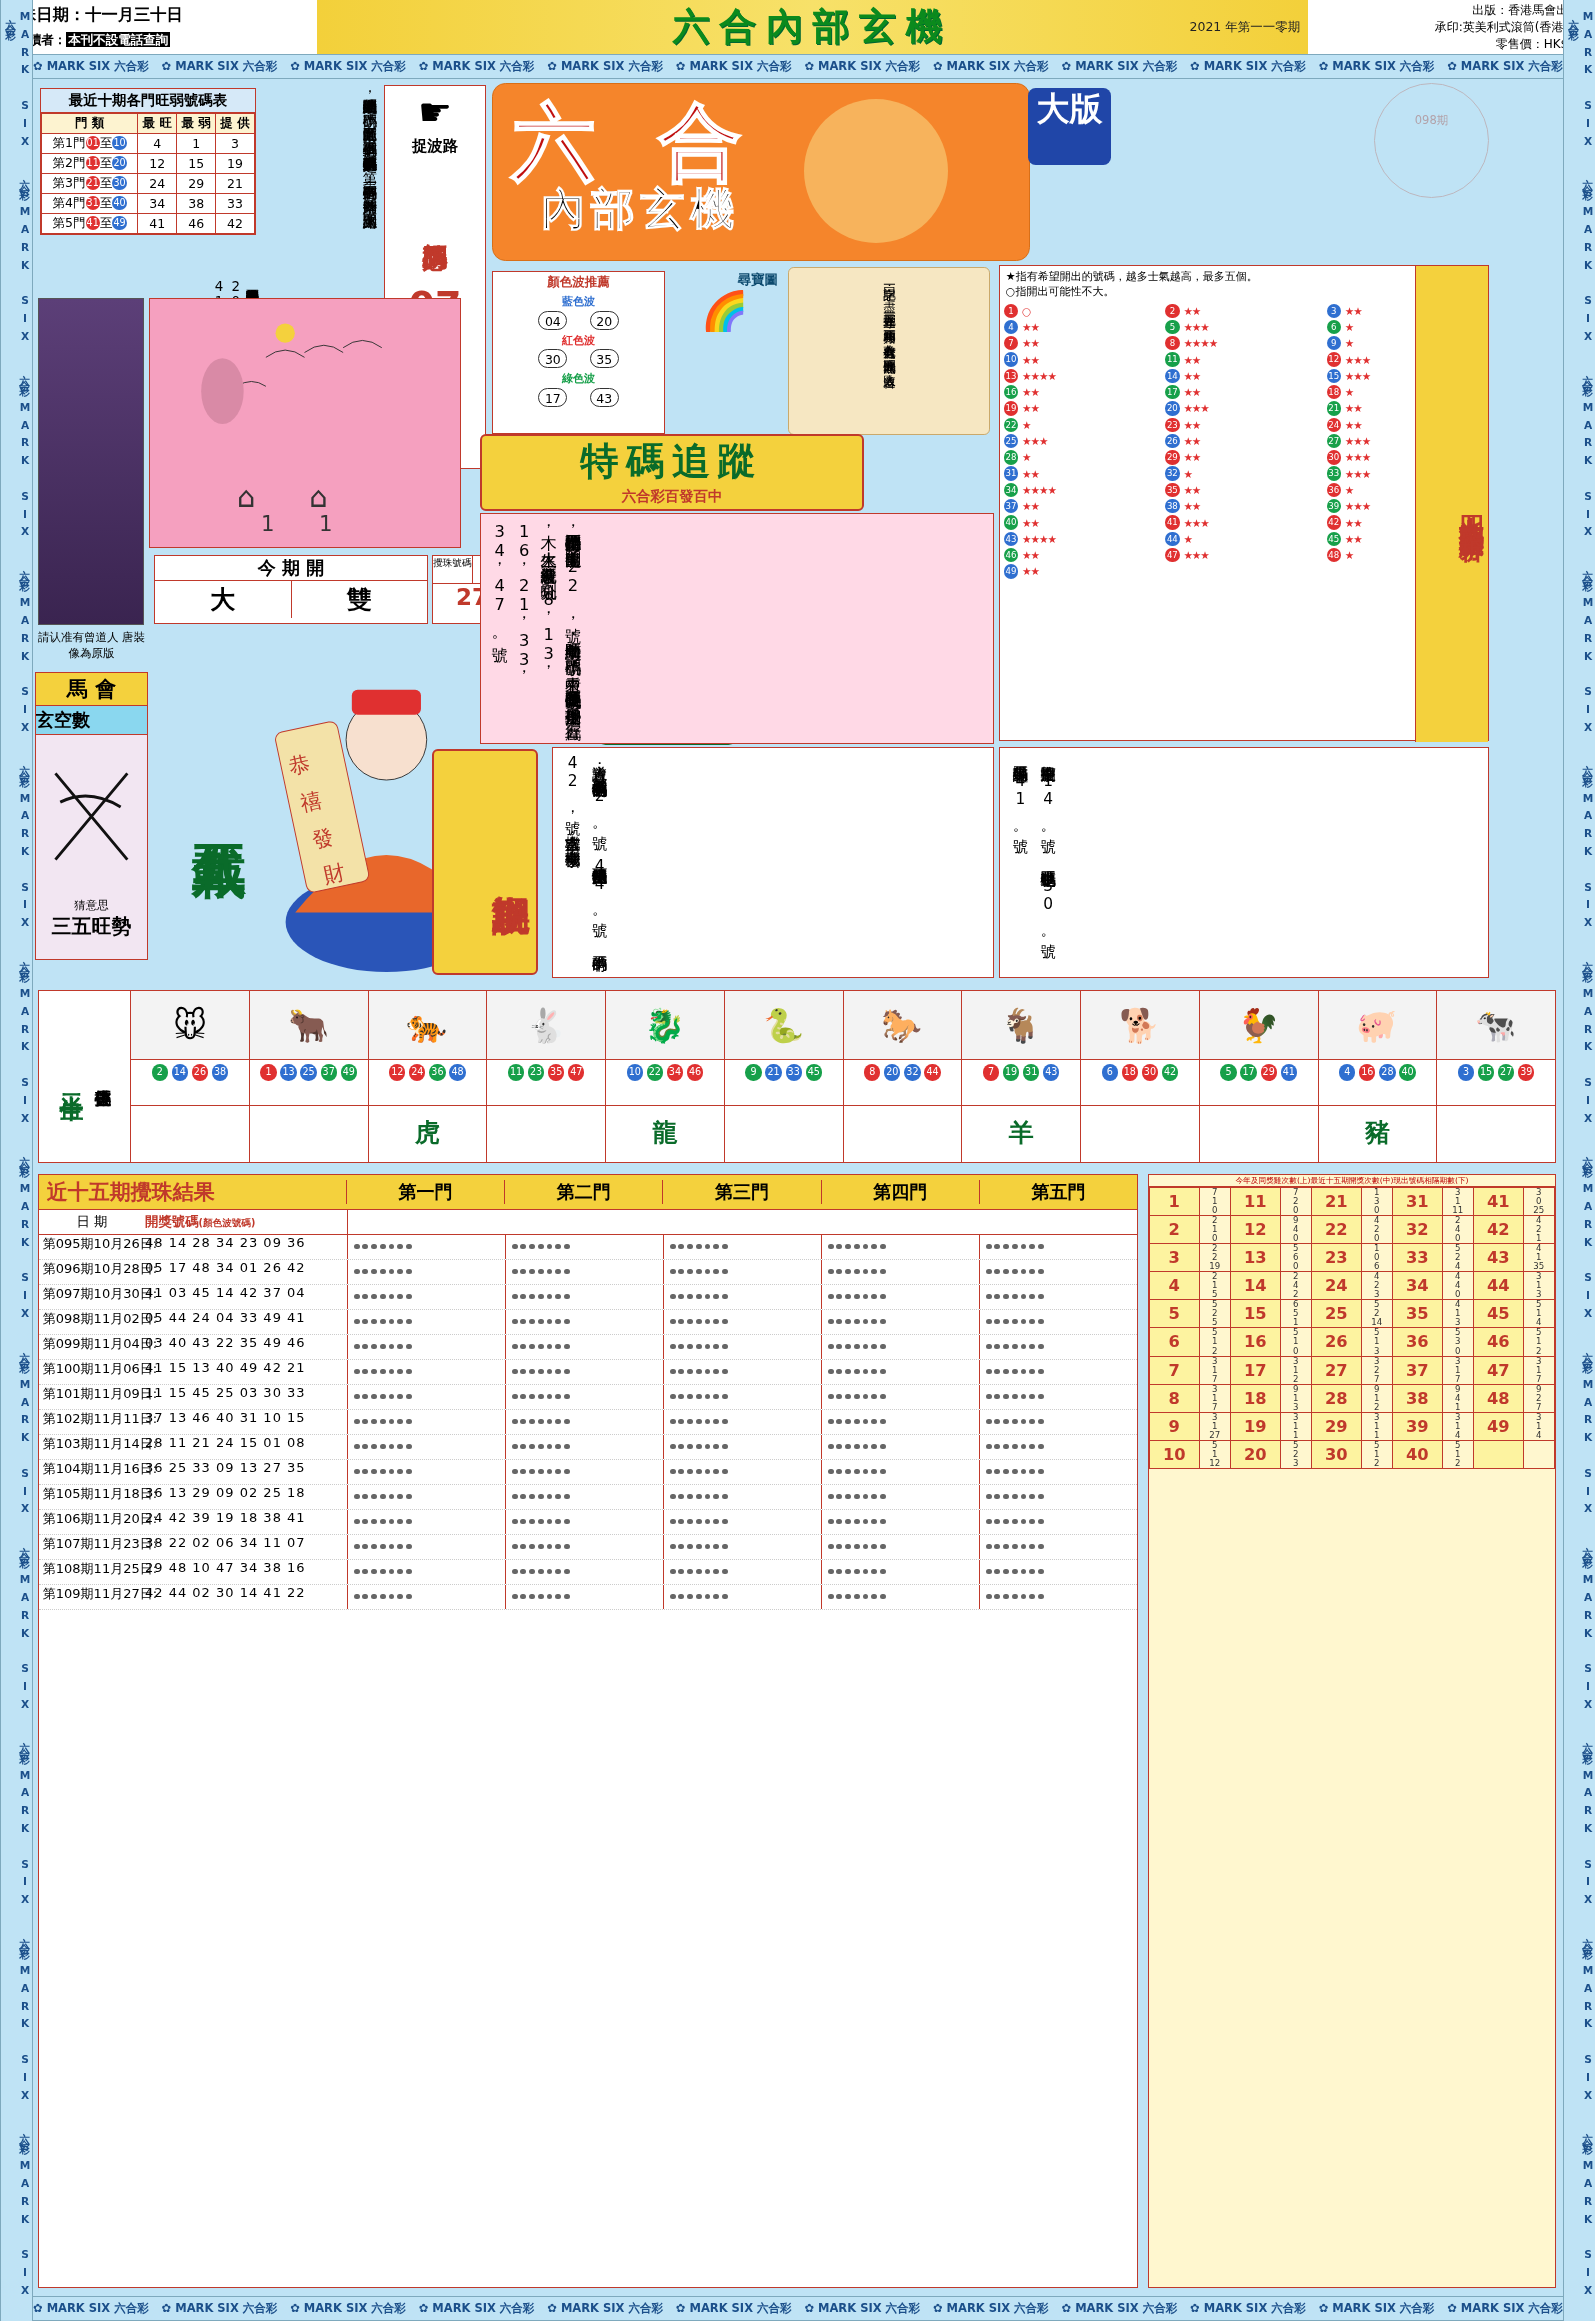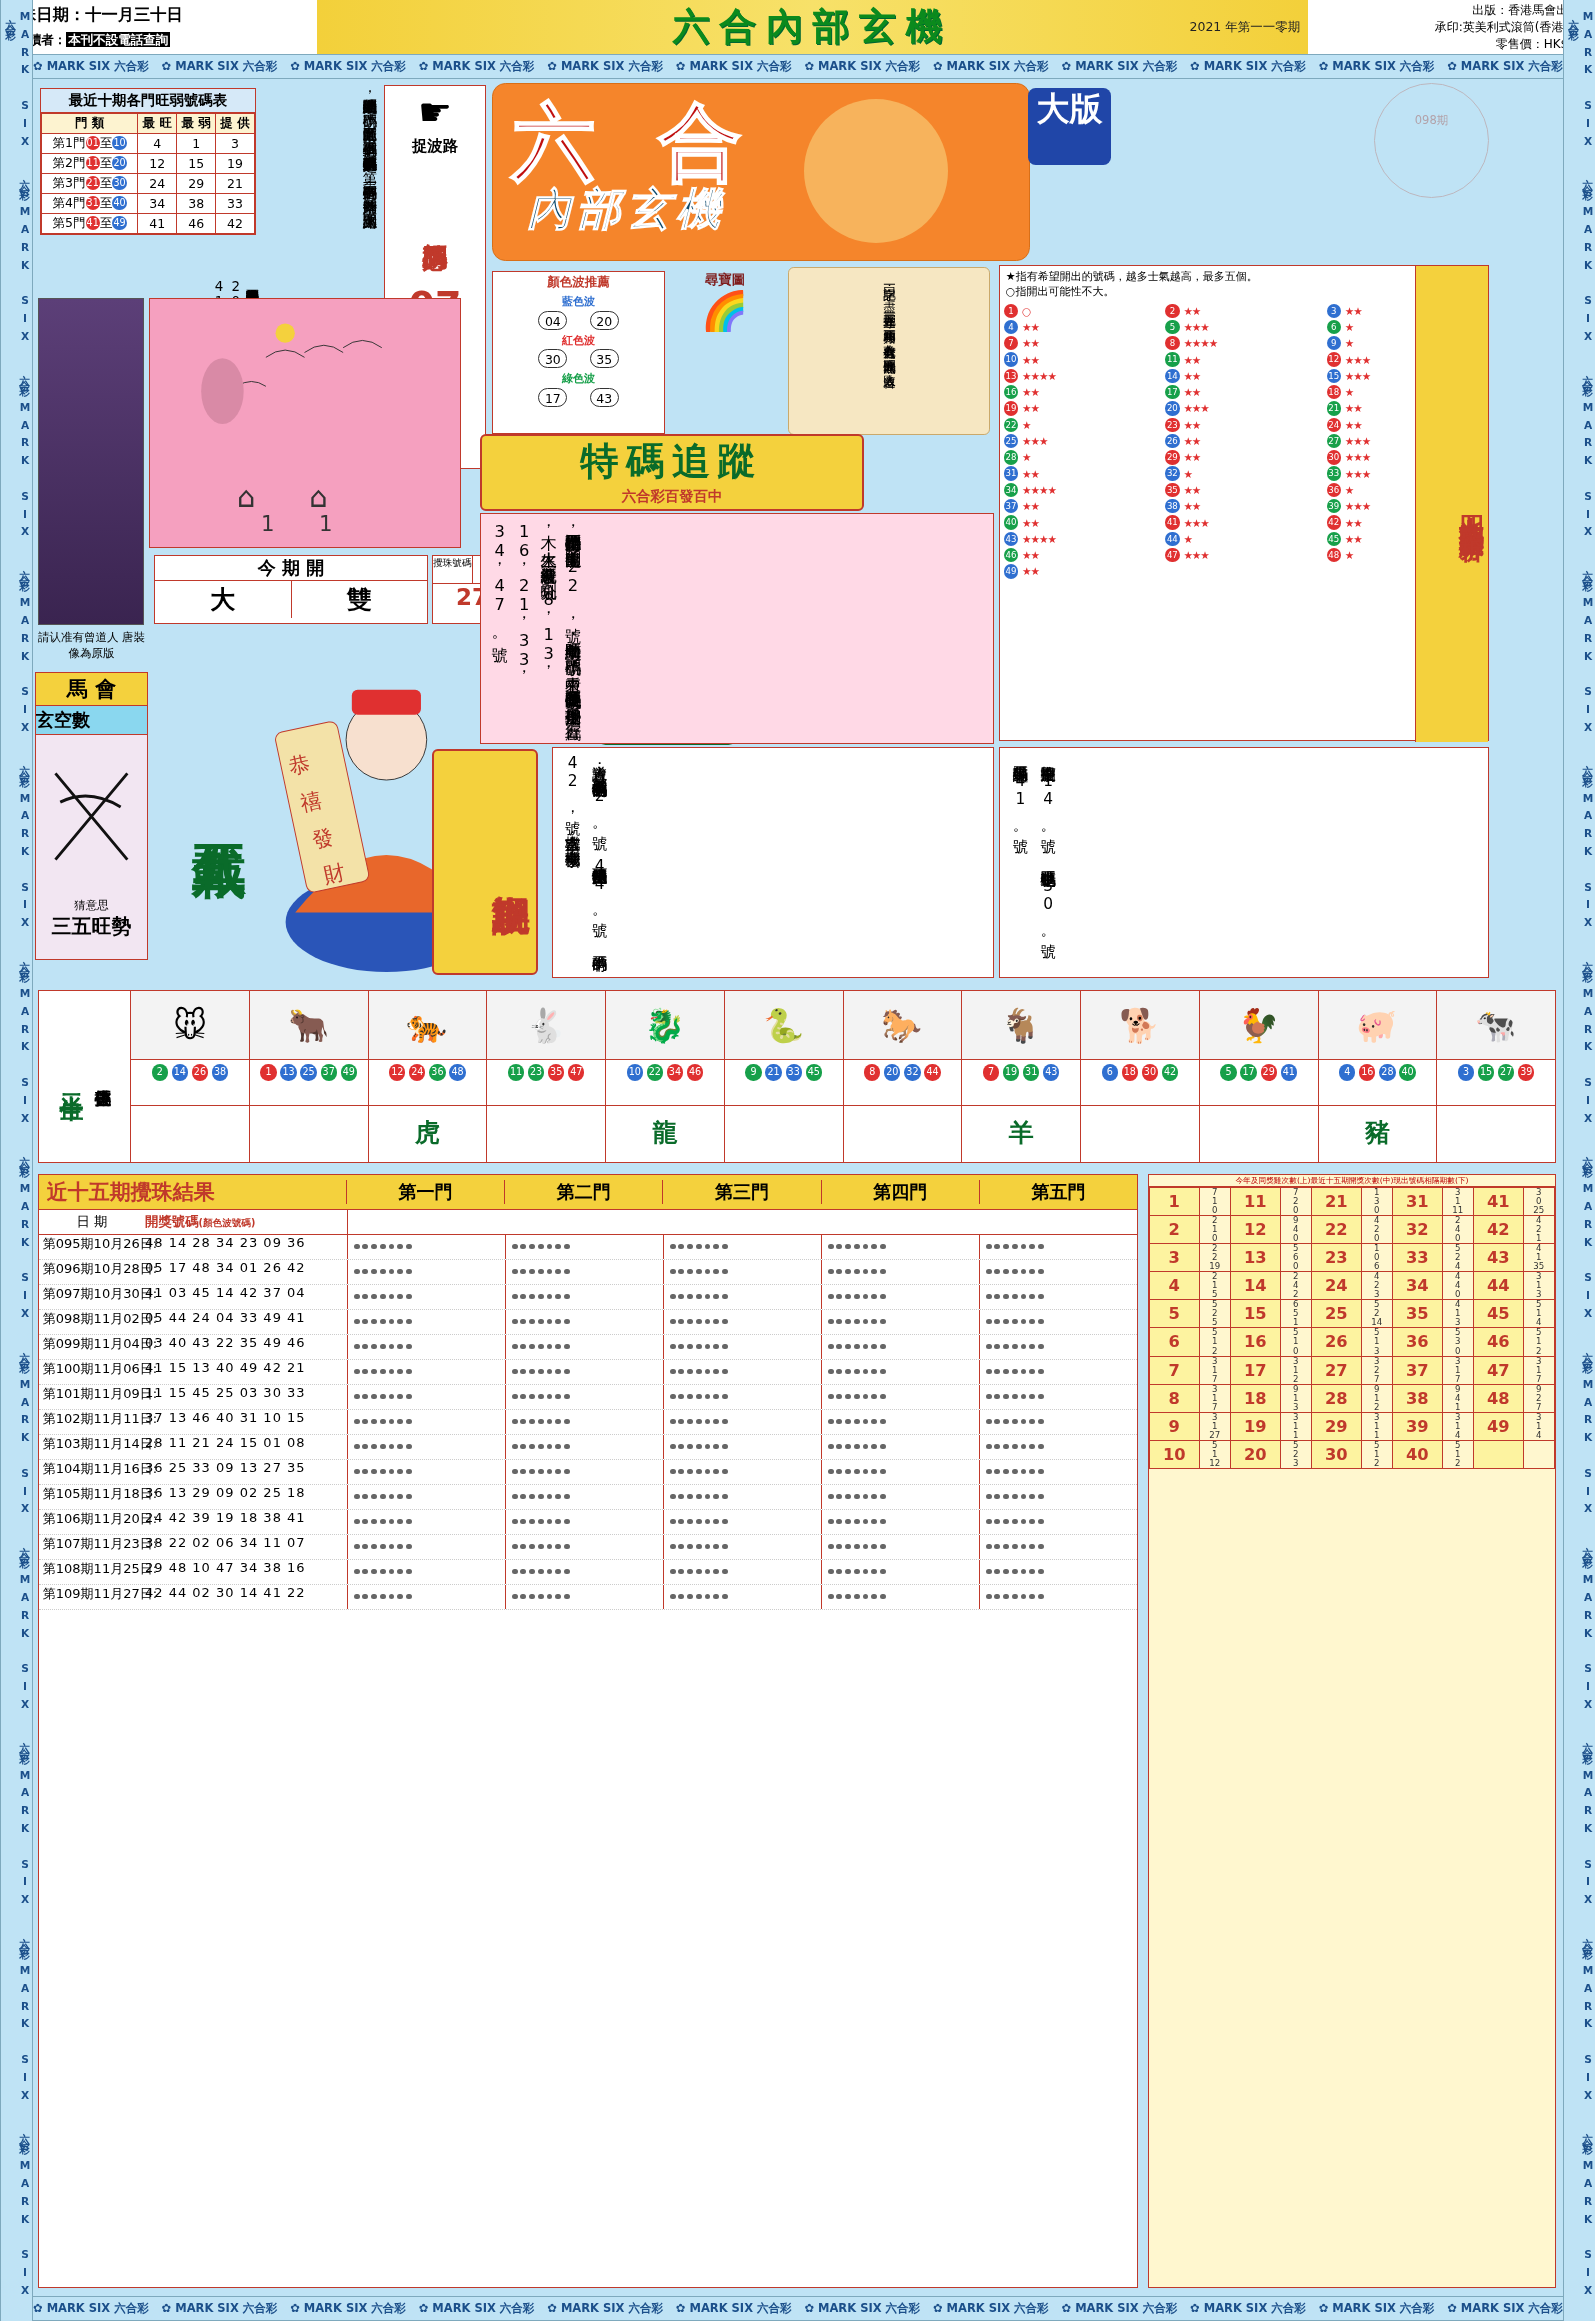--- a/index.html
+++ b/index.html
@@ -166,23 +166,23 @@
     border-radius: 13.4px;
     border: 1.9px solid #d86f18;
     overflow: hidden;
   }
   #logo .big {
     position: absolute; left: 19px; top: 3.8px;
     font-size: 83px; font-weight: bold; color: #c00f0f;
     -webkit-text-stroke: 1.9px #fff; letter-spacing: 17.3px;
   }
   #logo .sub {
-    position: absolute; left: 34px; top: 96px;
-    font-size: 44px; font-weight: bold; color: #0c4a6e;
-    -webkit-text-stroke: 1px #fff; letter-spacing: 5.8px; font-style: italic;
+    position: absolute; left: 48px; top: 96px;
+    font-size: 44px; font-weight: bold; color: #000000;
+    -webkit-text-stroke: 1px #fff; letter-spacing: 5.8px;
   }
   #logo .oval {
     position: absolute; right: 81px; top: 15.4px; width: 144px; height: 144px;
     border-radius: 50%; background: #f7b35c;
   }
   #badge-big {
     position: absolute; left: 1028px; top: 88px; width: 83px; height: 77px;
     background: #2046a8; color: #fff; font-size: 33px; font-weight: bold;
     border-radius: 7.7px; text-align: center; line-height: 37px; padding-top: 1.9px;
     writing-mode: horizontal-tb;
@@ -206,21 +206,21 @@
     border: 1px solid #333; border-radius: 9.6px; margin: 0 8.6px; font-size: 12.5px;
     background: #fff;
   }
   .lbl-blue { color: #2f6fd0; }
   .lbl-red { color: #e03030; }
   .lbl-green { color: #17a04a; }
 
   #find-treasure {
     left: 672px; top: 271px; width: 106px; height: 86px; text-align: center;
   }
-  #find-treasure .ft-t { font-size: 13.4px; font-weight: bold; color: #7f1d1d; }
+  #find-treasure .ft-t { font-size: 13.4px; font-weight: bold; color: #0c4a6e; text-align: right; }
 
   
   #poem {
     left: 788px; top: 267px; width: 202px; height: 168px;
     background: #f6e7c2; border: 1.9px solid #caa96b; border-radius: 5.8px;
     padding: 9.6px 5.8px;
   }
   #poem .pv {
     writing-mode: vertical-rl; text-orientation: upright;
     font-size: 12.5px; height: 142px; line-height: 1.35; margin: 0 auto;

